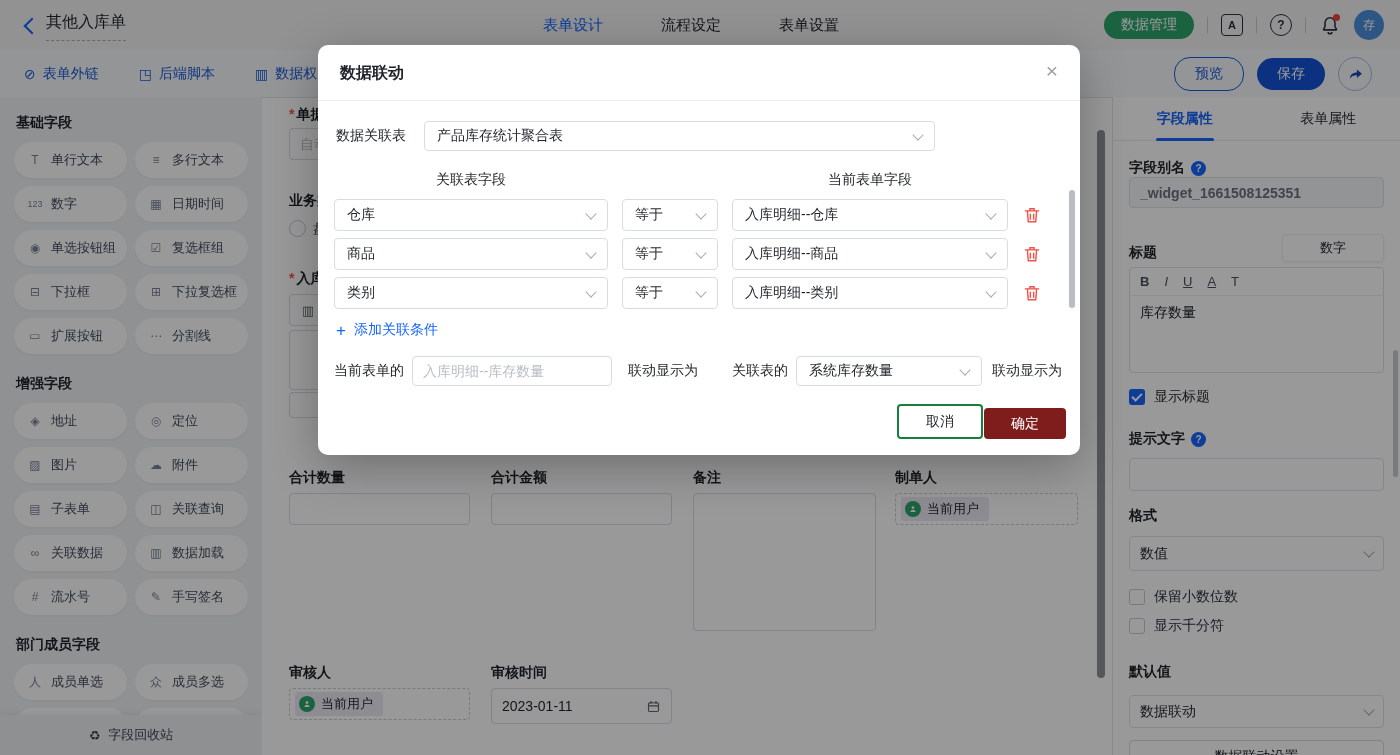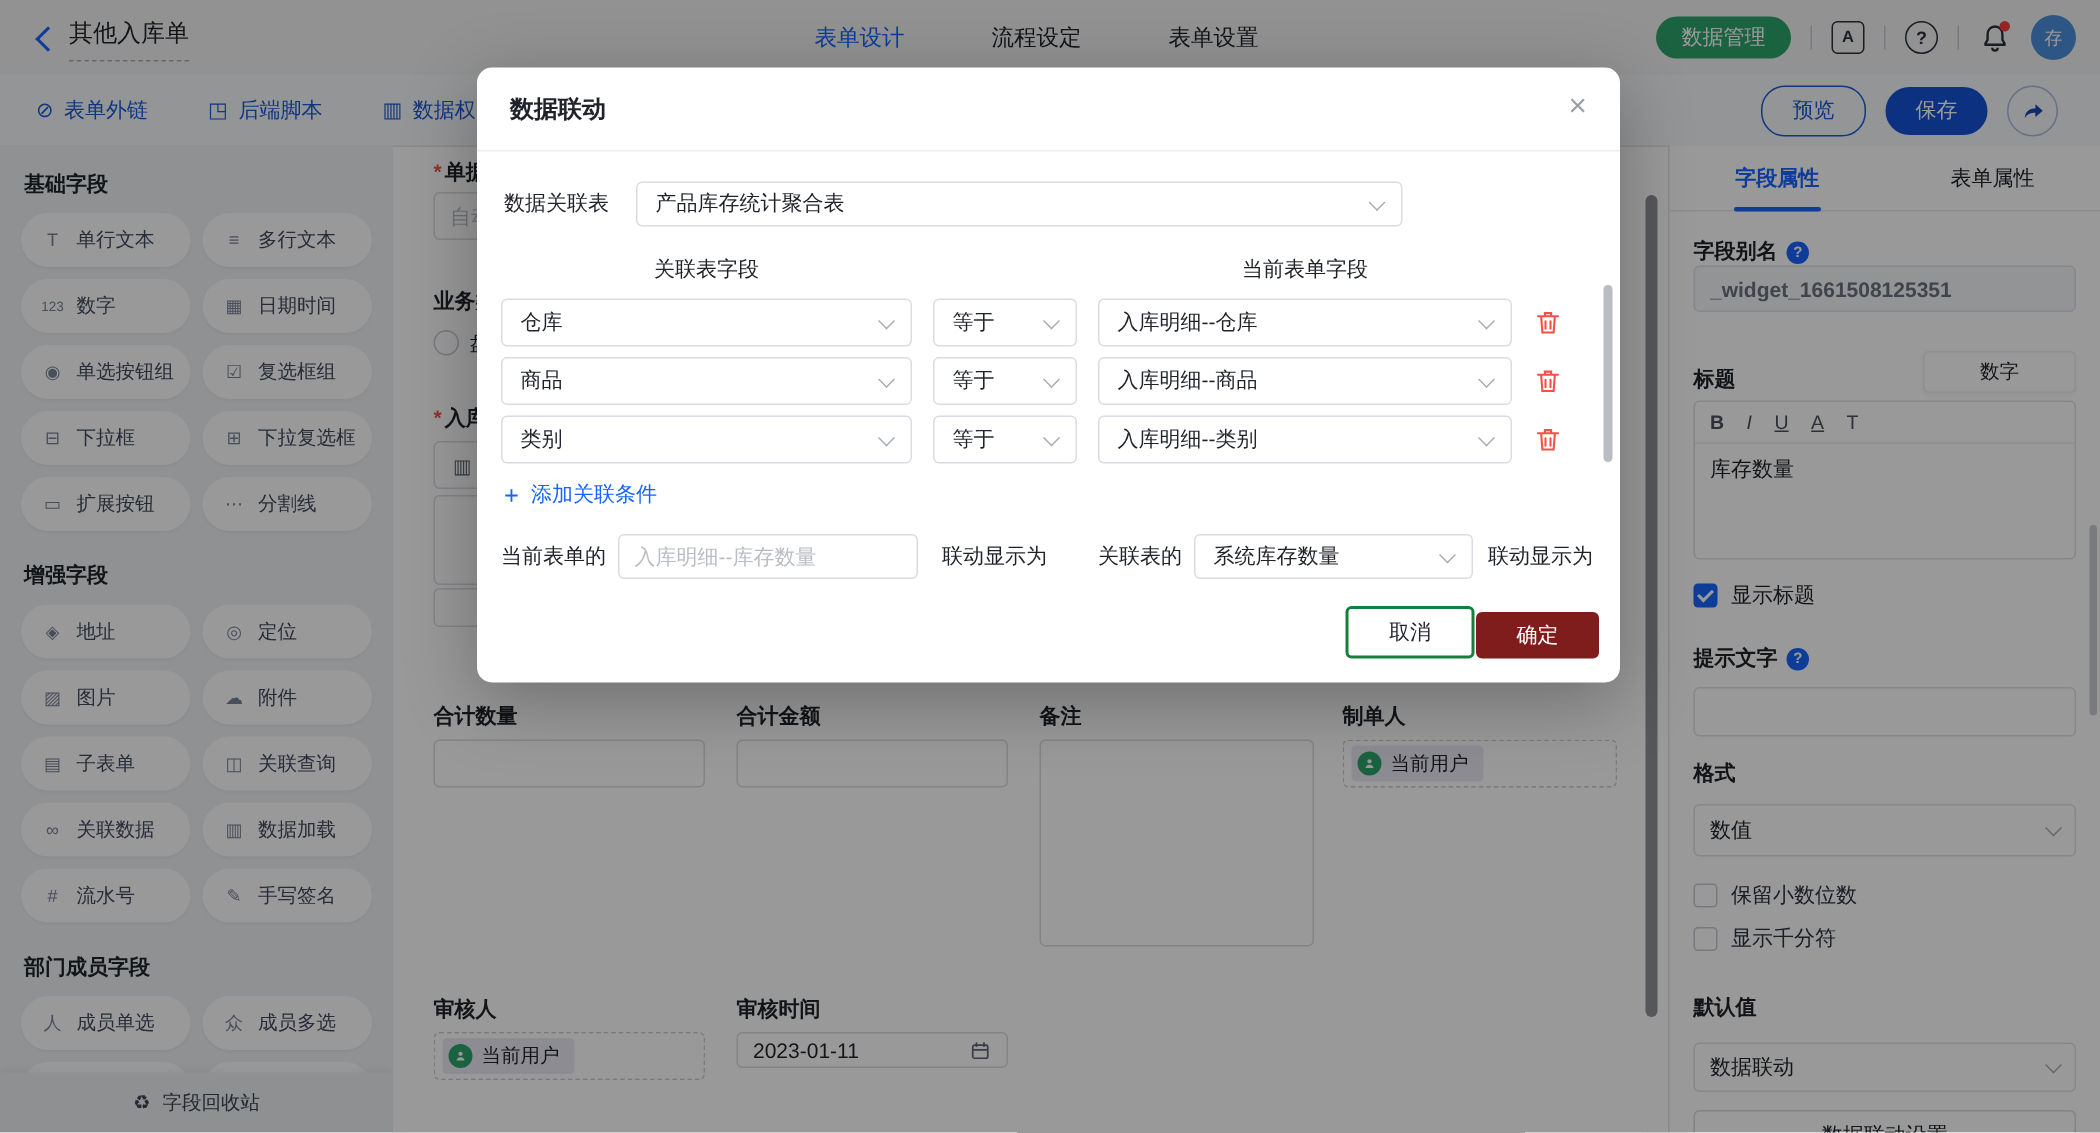--- a/index.html
+++ b/index.html
@@ -304,21 +304,21 @@
         <span class="g-avatar">
             <svg width="10" height="10" viewBox="0 0 24 24" fill="#fff">
               <circle cx="12" cy="8.5" r="3.4"></circle>
               <path d="M5.5 19c.9-3.4 3.2-5.2 6.5-5.2s5.6 1.8 6.5 5.2z"></path>
             </svg>
           </span>
         <span>当前用户</span>
       </span>
     </div>
     <div class="f-label" style="left:219px;top:565px">审核时间</div>
-    <div class="date-box" style="left:219px;top:589px;width:181px;height:24px">
+    <div class="date-box" style="left:219px;top:589px;width:181px;height:36px">
       <span>2023-01-11</span>
       <svg style="margin-left:auto" width="15" height="15" viewBox="0 0 24 24" fill="none" stroke="#5f6673" stroke-width="1.8">
           <rect x="4" y="6" width="16" height="14" rx="2"></rect>
           <path d="M8 3v5M16 3v5M4 11h16"></path>
         </svg>
     </div>
   </div>
   <div class="canvas-scroll"></div>
 
   <div class="rpanel">

